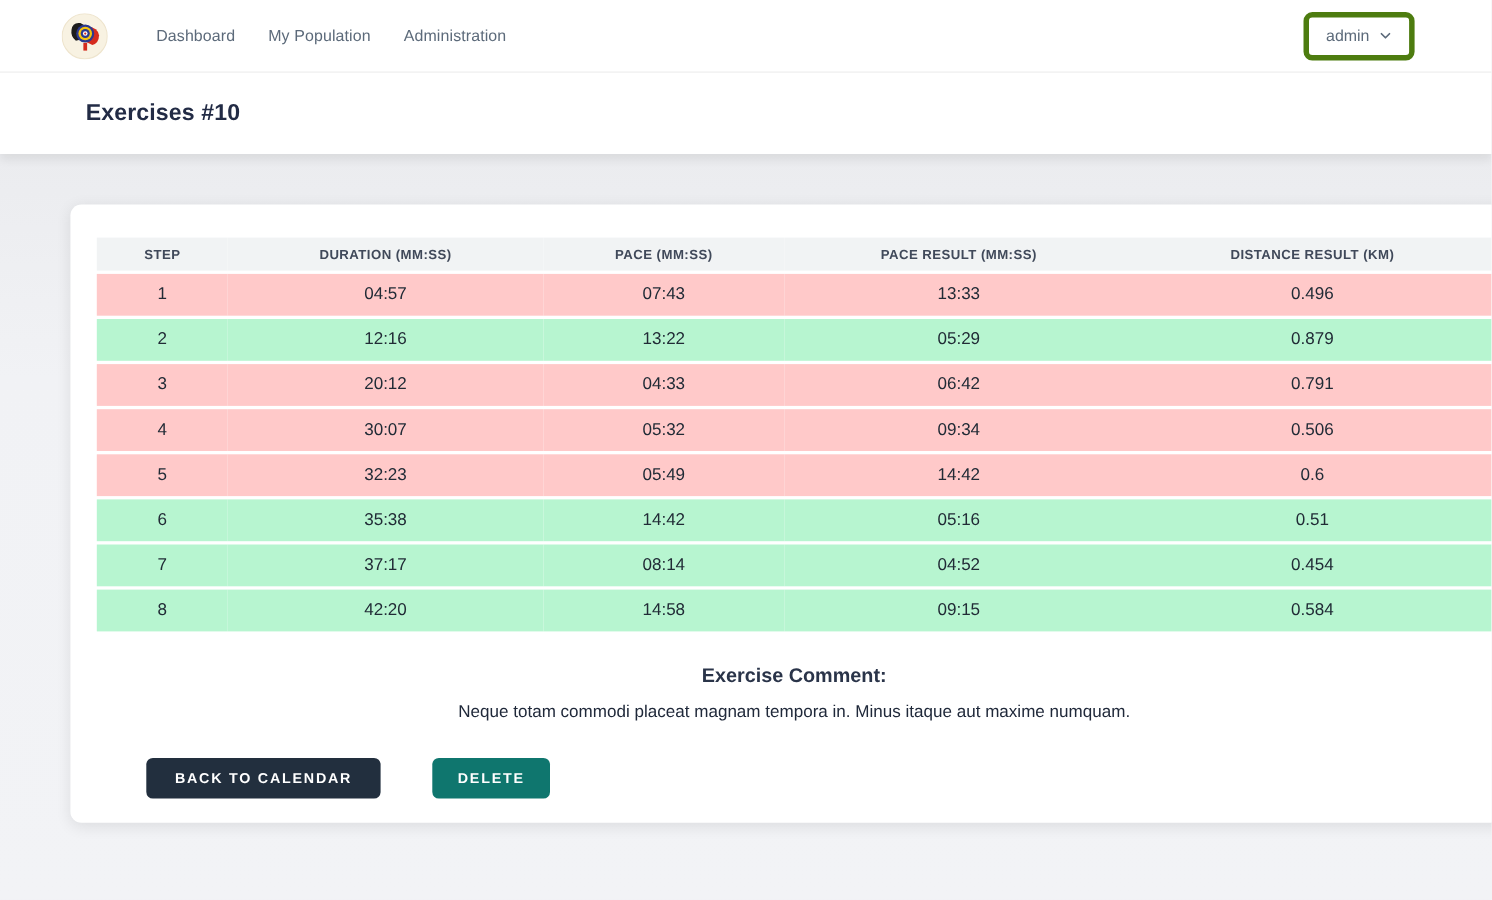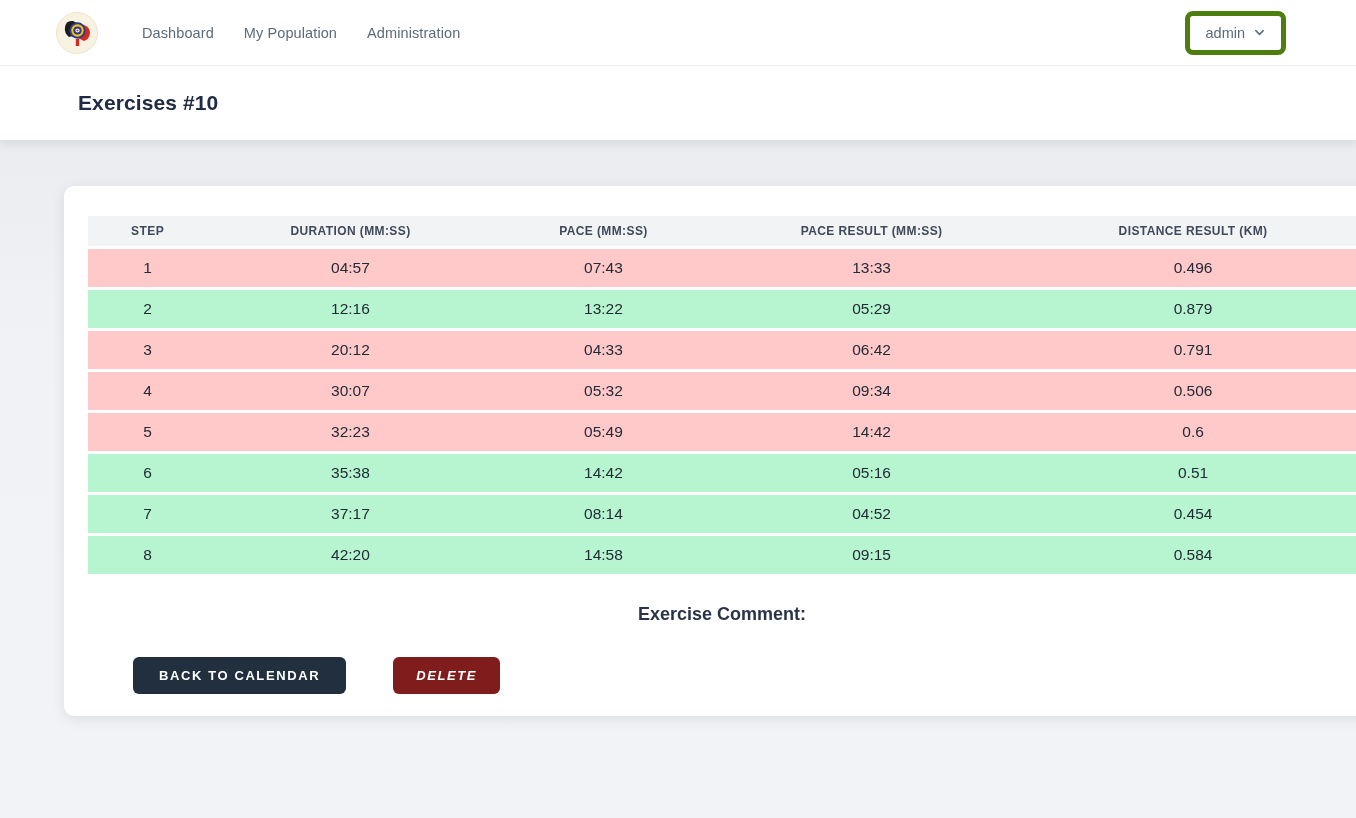--- a/index.html
+++ b/index.html
@@ -85,21 +85,21 @@
 
   
   .actions { margin-top: 32px; display: flex; gap: 19px; padding-left: 17px; }
   .btn {
     border: none; border-radius: 6px; color: #ffffff;
     font-family: "Liberation Sans", sans-serif;
     font-size: 13px; font-weight: 700; letter-spacing: 1.6px;
     padding: 11px 26px; cursor: pointer; margin-left: 28px;
   }
   .btn-back { background: #222f3e; }
-  .btn-delete { background: #7f1d1d; padding: 11px 23px; font-style: italic; }
+  .btn-delete { background: #0f766e; padding: 11px 23px; }
 </style>
 </head>
 <body>
 
 <div class="navbar">
   <div class="logo">
     <svg viewBox="0 0 42 42" width="42" height="42">
       <circle cx="21" cy="21" r="20.5" fill="#f8f2e2" stroke="#eee4cd" stroke-width="1"></circle>
       <path d="M9 15 Q10 8 17 9 L23 12 L21 23 L13 25 Q8 21 9 15Z" fill="#1c1c1c"></path>
       <path d="M24 12 Q33 13 34 20 Q34 27 28 29 L22 26 L23 14Z" fill="#d52b1e"></path>
@@ -196,20 +196,21 @@
             <td class="col-step">8</td>
             <td class="col-duration">42:20</td>
             <td class="col-pace">14:58</td>
             <td class="col-pace-result">09:15</td>
             <td class="col-distance">0.584</td>
           </tr>
         </tbody>
     </table>
 
     <div class="comment-heading">Exercise Comment:</div>
+    <div class="comment-text">Neque totam commodi placeat magnam tempora in. Minus itaque aut maxime numquam.</div>
 
     <div class="actions">
       <button class="btn btn-back">BACK TO CALENDAR</button>
       <button class="btn btn-delete">DELETE</button>
     </div>
 
   </div>
 </div>
 
 </body></html>

